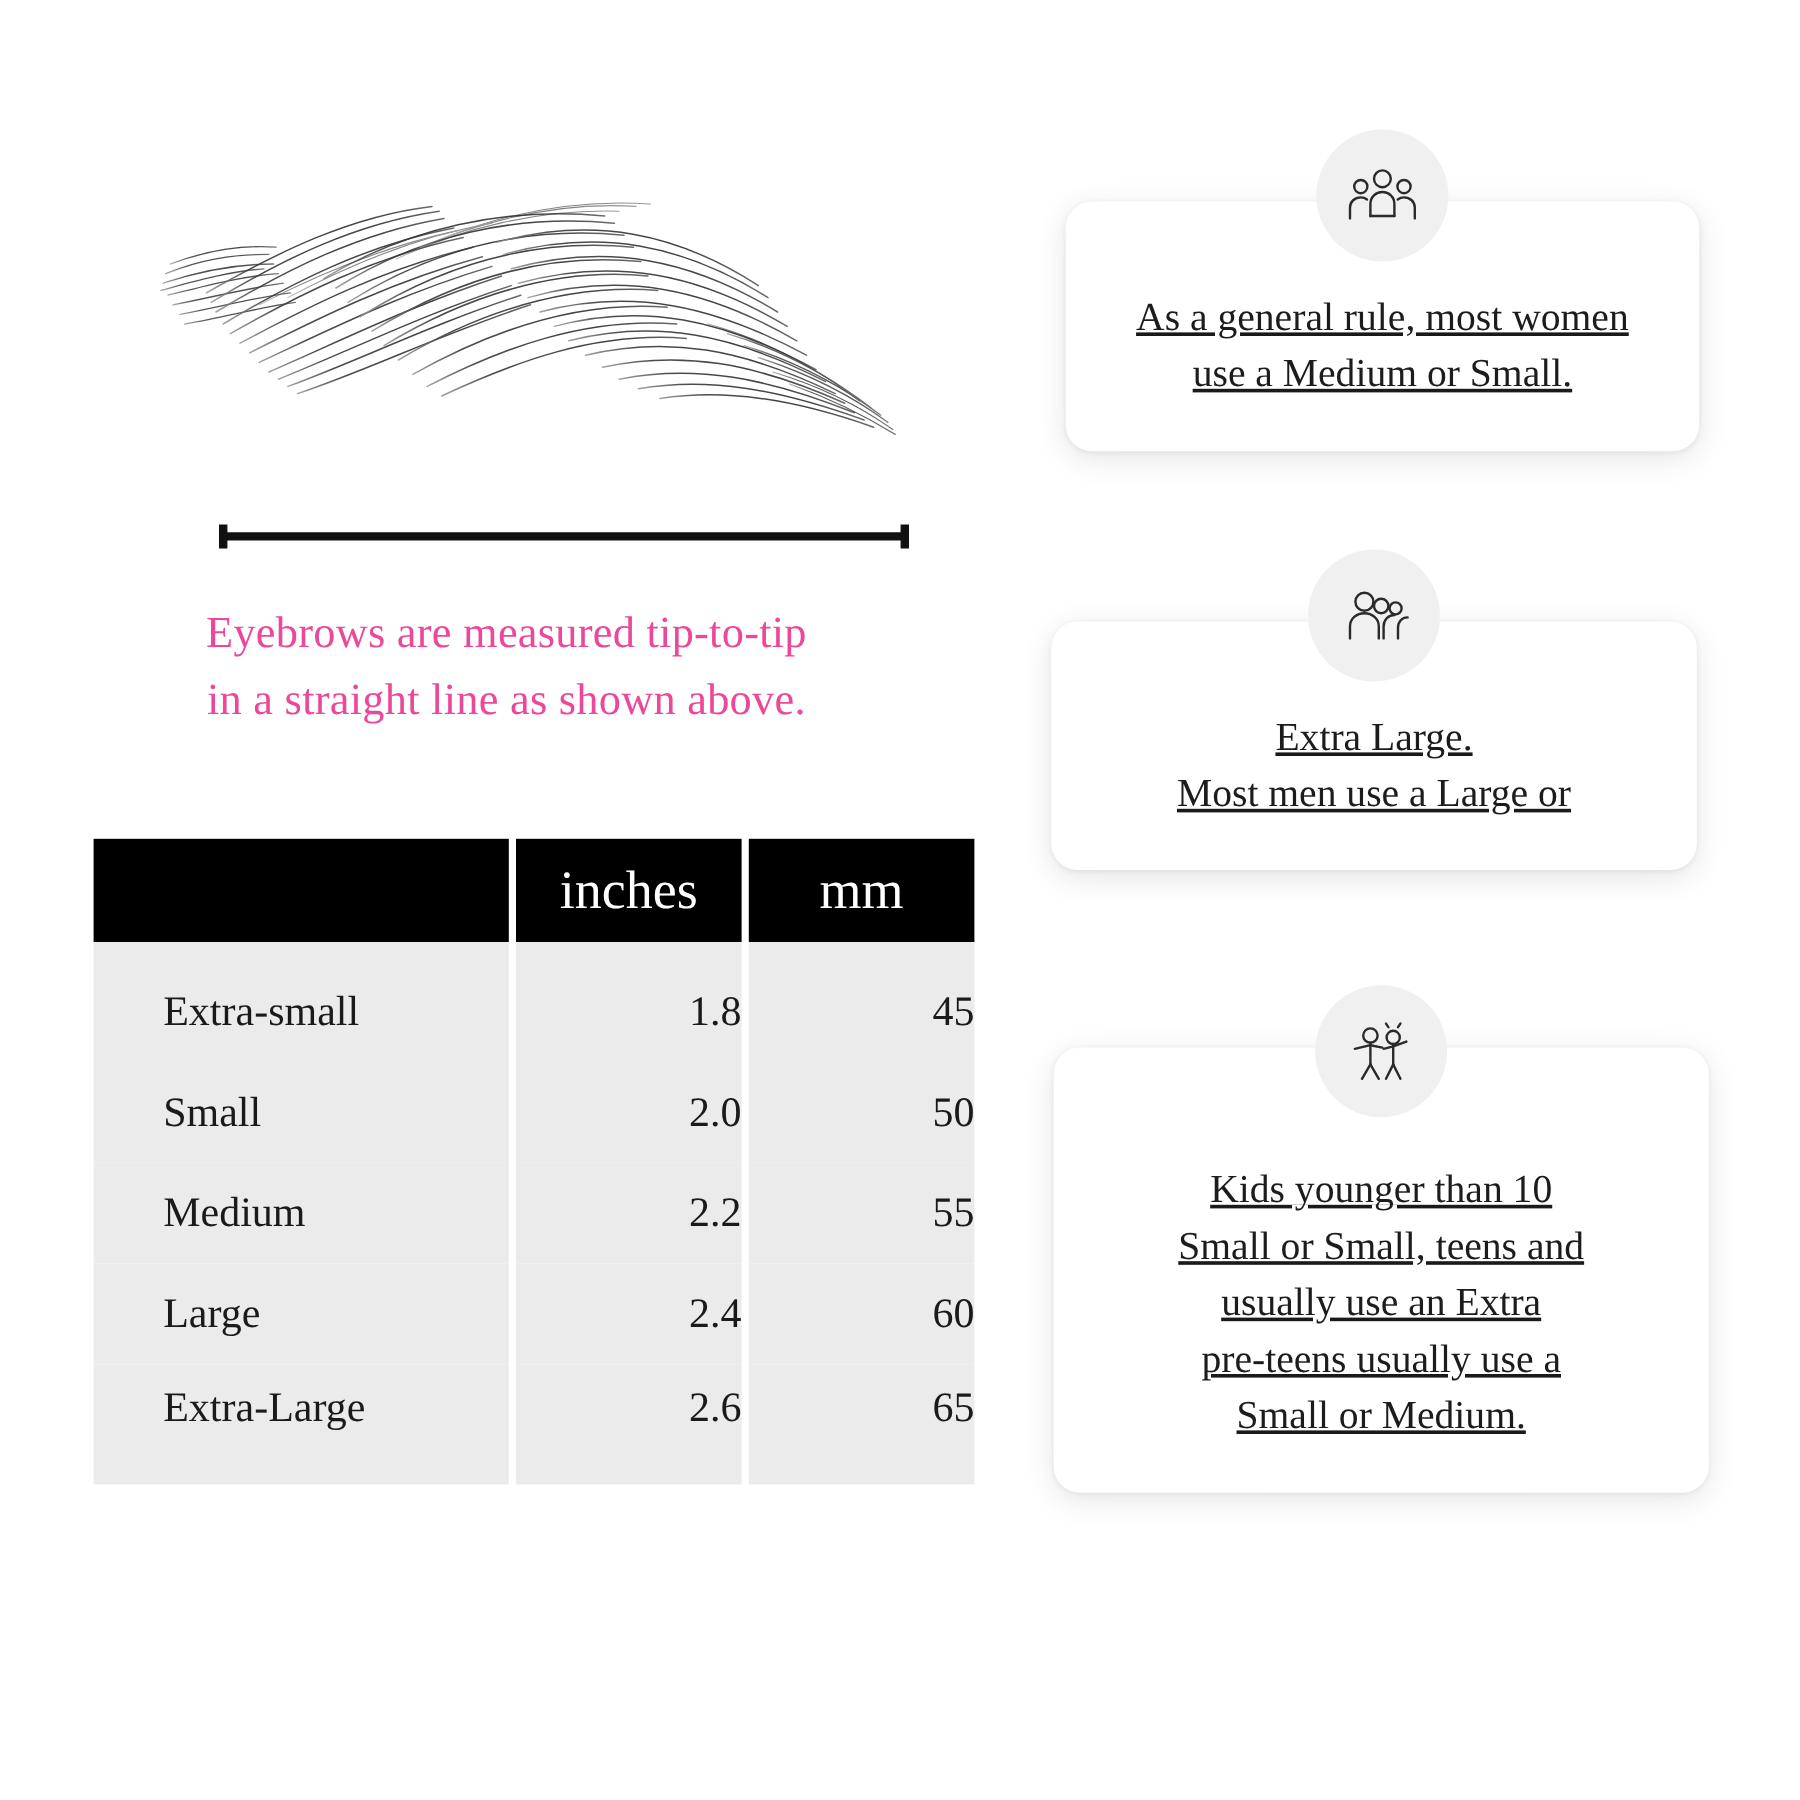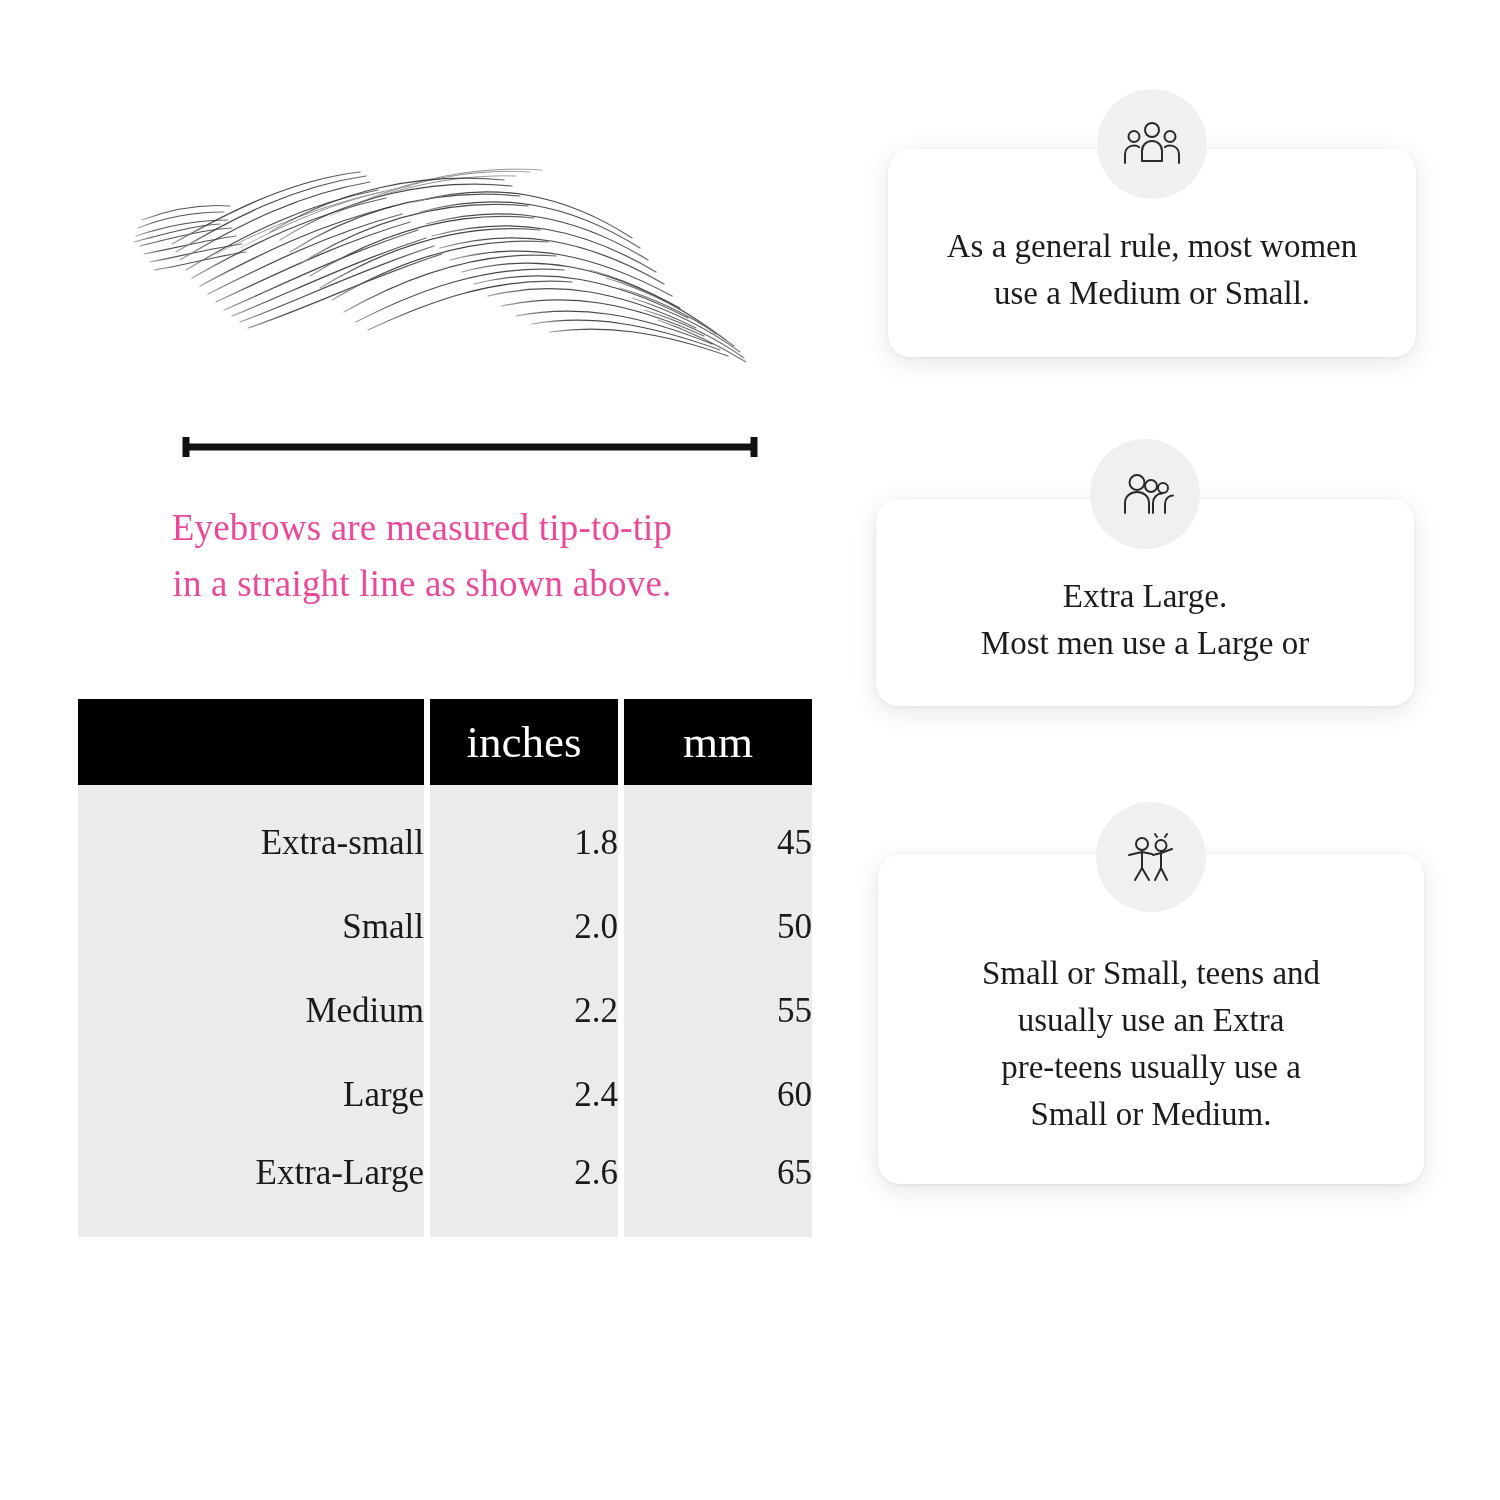--- a/index.html
+++ b/index.html
@@ -86,34 +86,35 @@
 
   .size-table td {
     background: #ebebeb;
     font-size: 35px;
     height: 84px;
     color: #1a1a1a;
     vertical-align: middle;
   }
 
   .size-table td.name {
-    text-align: right;
+    text-align: left;
     padding-left: 58px;
   }
   .size-table td.num { text-align: right; }
 
   .size-table tbody tr:first-child td { padding-top: 16px; height: 100px; }
   .size-table tbody tr:last-child td  { padding-bottom: 28px; height: 100px; }
 
   
   .right-col {
     position: absolute;
     left: 860px;
-    top: 149px;
+    top: 168px;
     width: 580px;
+    text-decoration: underline;
   }
 
   .note-card {
     position: relative;
     background: #ffffff;
     border-radius: 22px;
     box-shadow: 0 6px 26px rgba(0,0,0,0.10), 0 1px 4px rgba(0,0,0,0.06);
     padding: 74px 46px 40px 46px;
     text-align: center;
     font-size: 33px;
@@ -328,19 +329,20 @@
           <path d="M21 39 l7 12"></path>
           <path d="M40 11 a5.5 5.5 0 1 1 0 11 a5.5 5.5 0 1 1 0 -11"></path>
           <path d="M40 22 v17"></path>
           <path d="M40 24 l11 -4"></path>
           <path d="M40 24 l-8 2"></path>
           <path d="M40 39 l-6 12"></path>
           <path d="M40 39 l6 12"></path>
           <path d="M34 5 l2 3 M46 5 l-2 3"></path>
         </svg>
       </div>
+      <div>Kids younger than 10</div>
       <div>Small or Small, teens and</div>
       <div>usually use an Extra</div>
       <div>pre-teens usually use a</div>
       <div>Small or Medium.</div>
     </div>
   </div>
 </div>
 
 </body></html>

